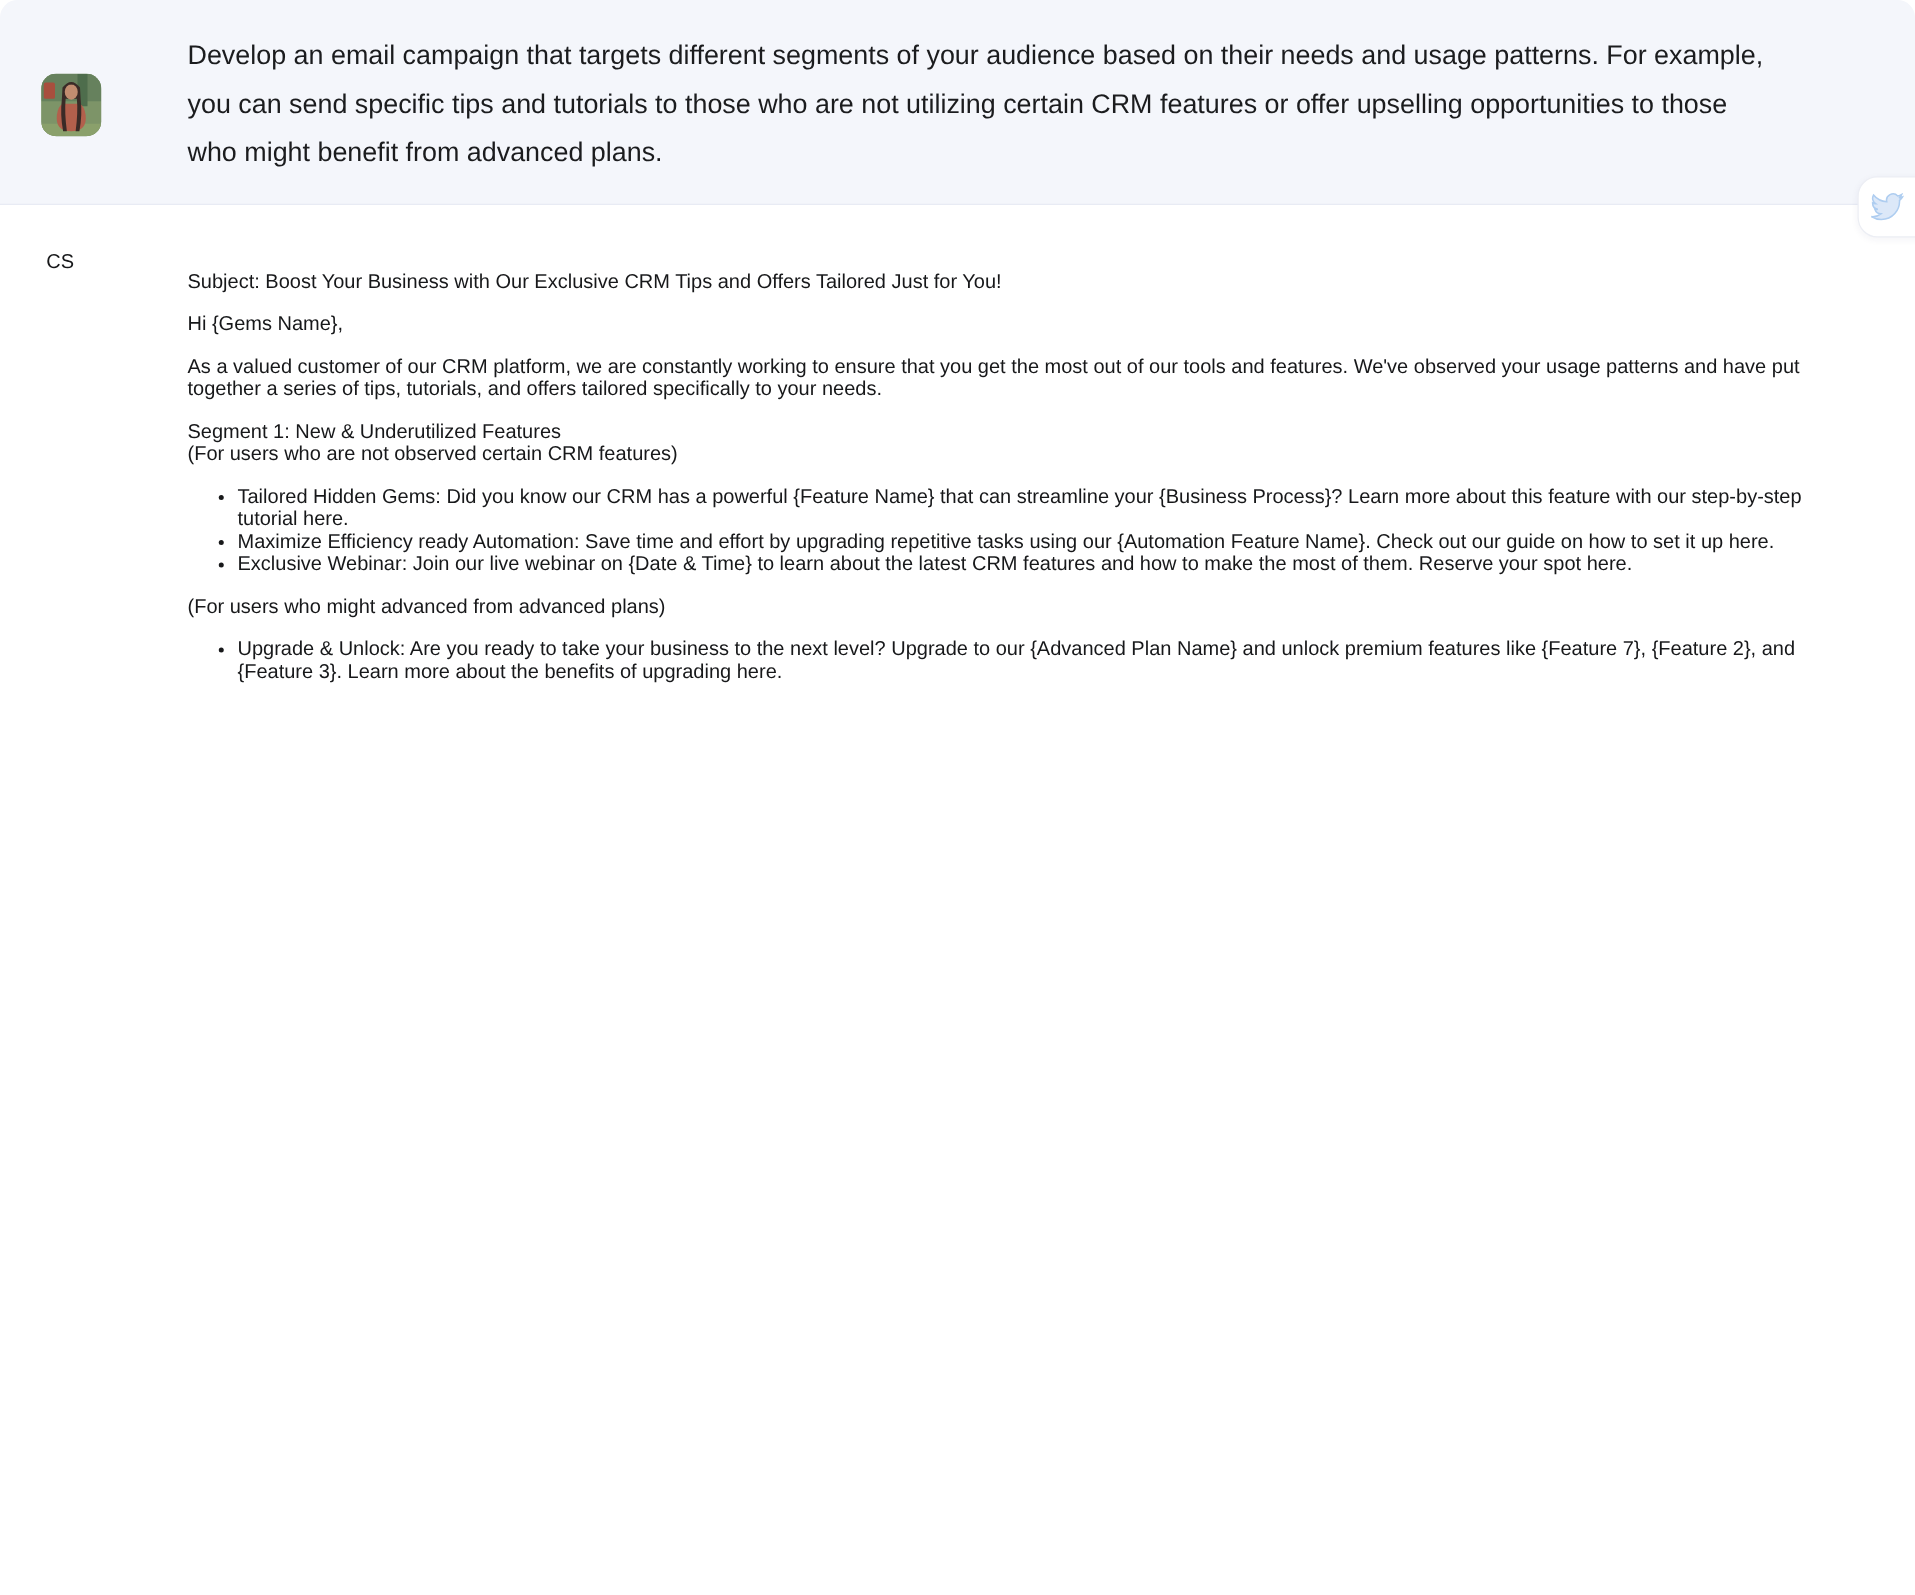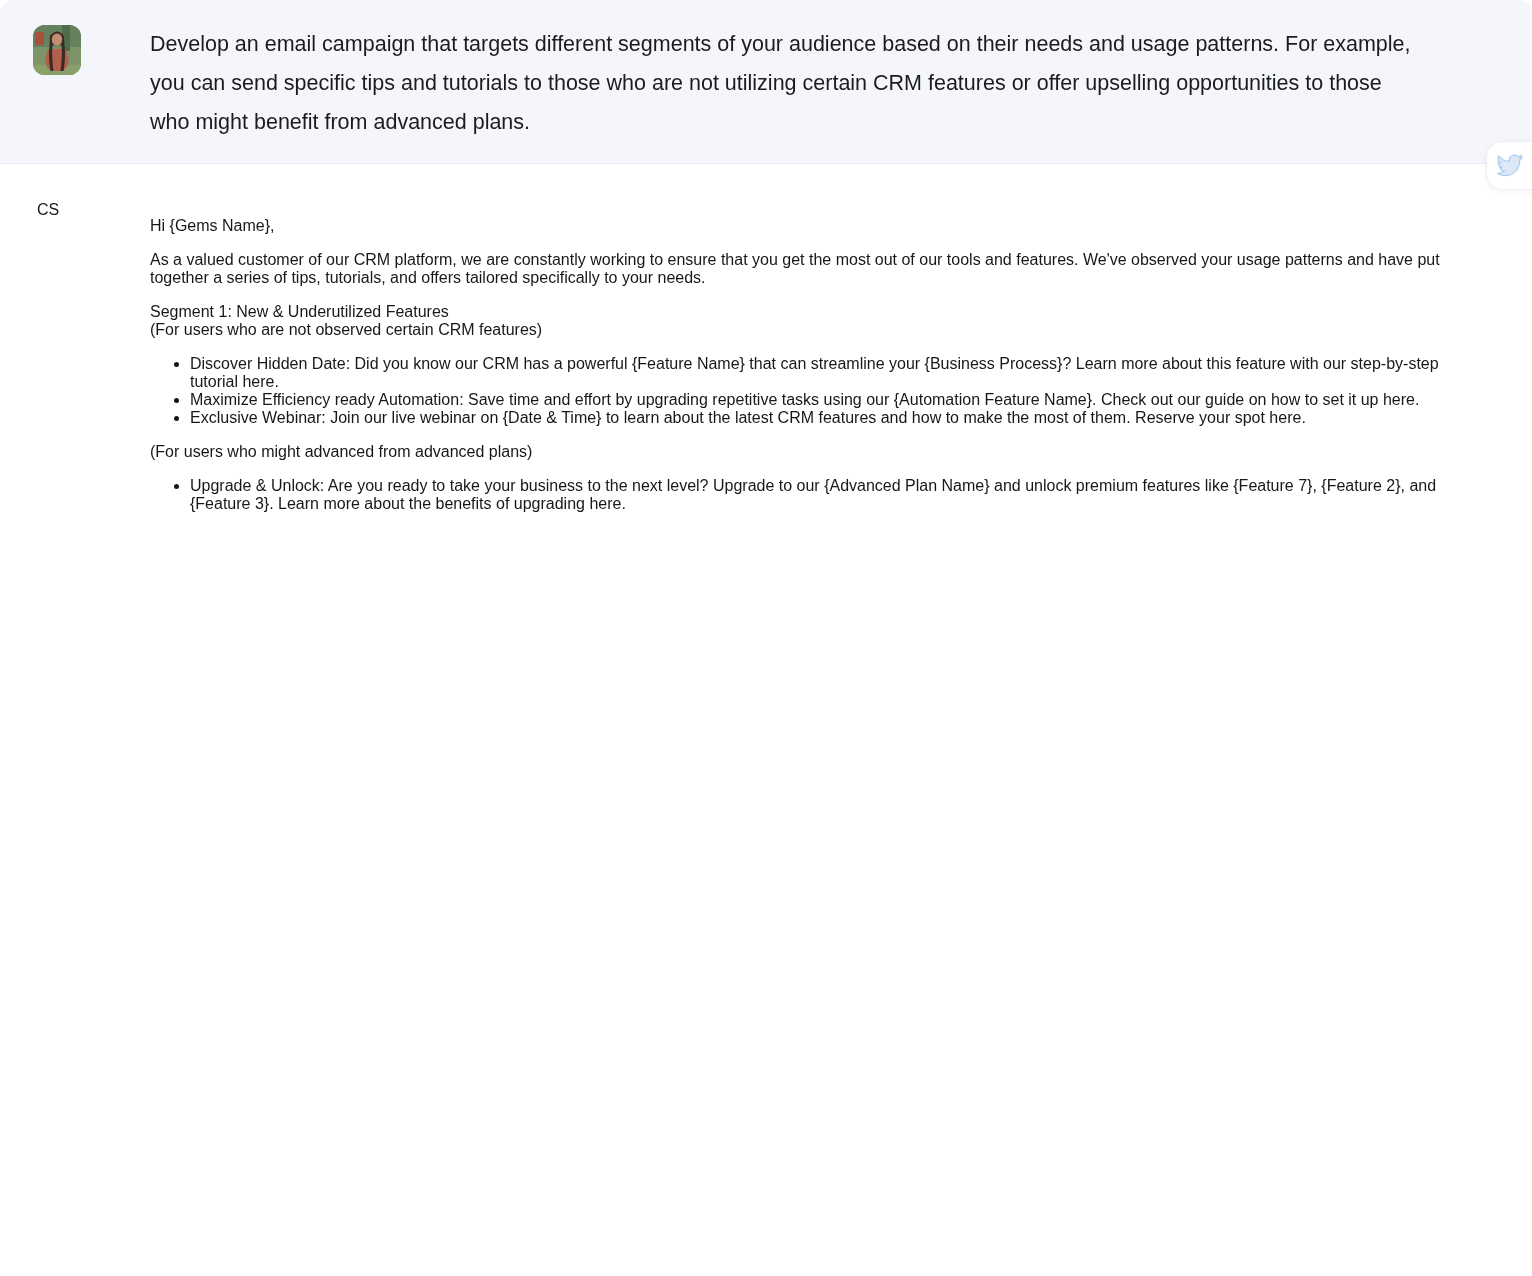--- a/index.html
+++ b/index.html
@@ -14,21 +14,21 @@
     position: relative;
     width: 1532px; height: 1276px;
     background: #ffffff;
     border-radius: 14px 14px 0 0;
     overflow: hidden;
   }
 
   
   .user-section {
     display: flex;
-    align-items: flex-start;
+    align-items: center;
     background: #f4f6fb;
     border-bottom: 1px solid #e8ebf4;
     padding: 25px 120px 21px 33px;
     min-height: 164px;
   }
   .user-avatar {
     flex: none;
     width: 48px; height: 50px;
     border-radius: 12px;
     overflow: hidden;
@@ -159,31 +159,32 @@
       <path fill="#dce8f8" stroke="#aecdf0" stroke-width="1.1" d="M23.2 4.9a9.3 9.3 0 0 1-2.6.73 4.6 4.6 0 0 0 2-2.53c-.88.52-1.86.9-2.9 1.1a4.57 4.57 0 0 0-7.79 4.16A13 13 0 0 1 2.5 3.6a4.55 4.55 0 0 0 1.42 6.1 4.5 4.5 0 0 1-2.07-.57v.06a4.57 4.57 0 0 0 3.67 4.48c-.66.18-1.36.2-2.05.08a4.58 4.58 0 0 0 4.27 3.17A9.18 9.18 0 0 1 .97 18.9a12.94 12.94 0 0 0 7.02 2.05c8.42 0 13.02-6.97 13.02-13.02l-.01-.59a9.2 9.2 0 0 0 2.2-2.44Z"></path>
     </svg>
   </button>
 
   <section class="ai-section">
     <div class="cs-avatar">
       <span>CS</span>
     </div>
 
     <div class="ai-content">
+      <p>Subject: Boost Your Business with Our Exclusive CRM Tips and Offers Tailored Just for You!</p>
       <p>Hi {Gems Name},</p>
       <p class="intro">As a valued customer of our CRM platform, we are constantly working to ensure that you get the most out of our tools and features. We've observed your usage patterns and have put together a series of tips, tutorials, and offers tailored specifically to your needs.</p>
 
       <div class="segment-head">
         <div class="seg-title">Segment 1: New &amp; Underutilized Features</div>
         <div class="seg-sub">(For users who are not observed certain CRM features)</div>
       </div>
 
       <ul class="bullets">
         <li>
-          <span class="lead">Discover Hidden Date</span><span>: Did you know our CRM has a powerful {Feature Name} that can streamline your {Business Process}? Learn more about this feature with our step-by-step tutorial here.</span>
+          <span class="lead">Tailored Hidden Gems</span><span>: Did you know our CRM has a powerful {Feature Name} that can streamline your {Business Process}? Learn more about this feature with our step-by-step tutorial here.</span>
         </li>
         <li>
           <span class="lead">Maximize Efficiency ready Automation</span><span>: Save time and effort by upgrading repetitive tasks using our {Automation Feature Name}. Check out our guide on how to set it up here.</span>
         </li>
         <li>
           <span class="lead">Exclusive Webinar</span><span>: Join our live webinar on {Date &amp; Time} to learn about the latest CRM features and how to make the most of them. Reserve your spot here.</span>
         </li>
       </ul>
 
       <div class="segment-head">

